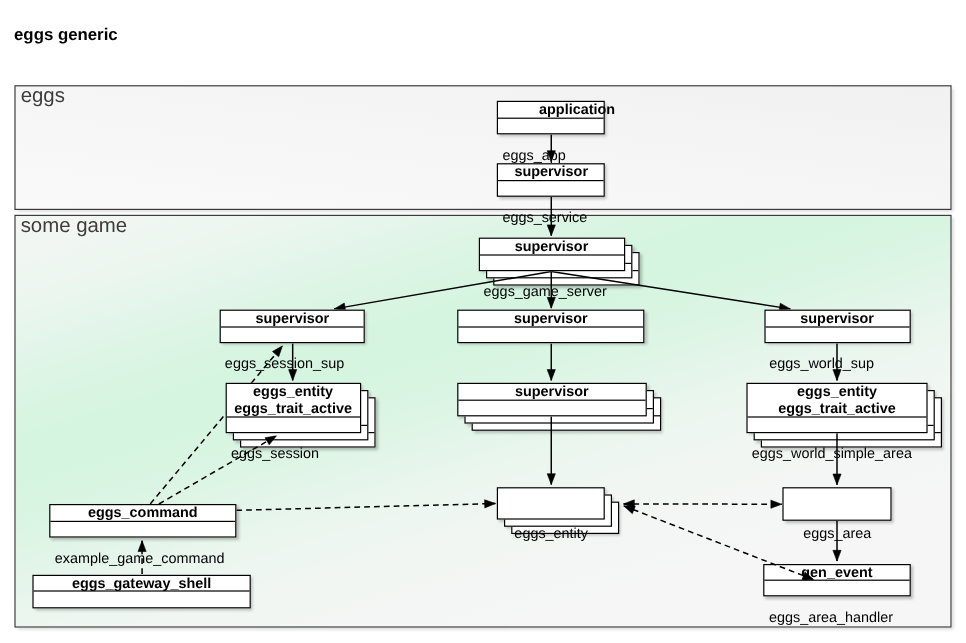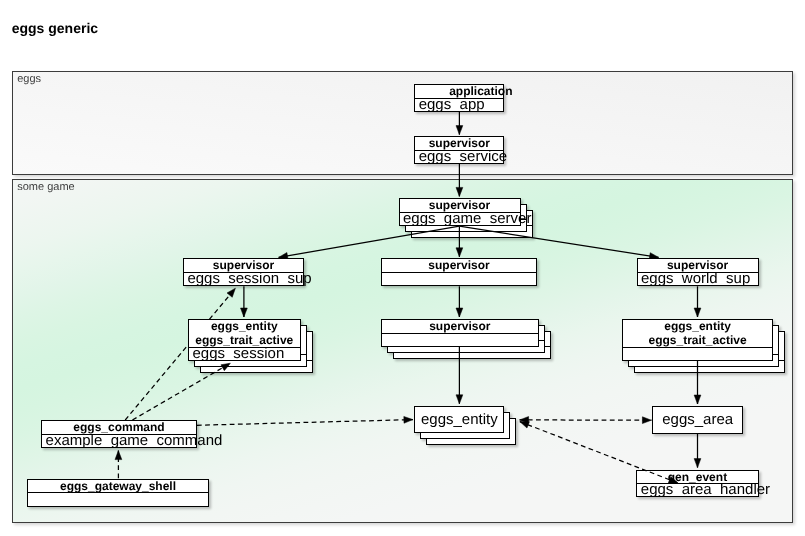--- a/index.html
+++ b/index.html
@@ -5,31 +5,31 @@
   html,body{margin:0;padding:0;background:#ffffff;
     -webkit-font-smoothing:antialiased;text-rendering:geometricPrecision;}
   body{width:805px;height:536px;font-family:"Liberation Sans",sans-serif;position:relative;overflow:hidden;}
   #stage{position:absolute;left:0;top:0;width:805px;height:536px;}
   #title{position:absolute;left:11.7px;top:21.1px;font-size:14px;font-weight:bold;color:#000;
          white-space:nowrap;line-height:14px;}
   .cluster{position:absolute;box-sizing:border-box;border:1.3px solid #3c3c3c;
            box-shadow:2px 2px 3px rgba(0,0,0,0.16);}
   .cluster-0{background:linear-gradient(187.1deg,#f1f1f1 0%,#fafafa 100%);}
   .cluster-1{background:linear-gradient(162.73deg,#f3f6f4 0%,#f2f6f3 4%,#eff6f1 8%,#ecf6ef 12%,#e7f6ec 16%,#e2f5e9 20%,#ddf5e5 24%,#d9f5e2 28%,#d6f5e1 32%,#d5f5e0 36%,#d7f5e1 40%,#daf5e3 44%,#dff5e6 48%,#e4f5ea 52%,#e9f6ed 56%,#edf6f0 60%,#f0f6f2 64%,#f2f6f3 68%,#f3f6f4 72%,#f4f6f5 76%,#f5f6f5 80%,#f5f6f5 100%);}
-  .cluster-label{position:absolute;font-size:11px;color:#3d3d3d;white-space:nowrap;line-height:17px;}
+  .cluster-label{position:absolute;font-size:17px;color:#3d3d3d;white-space:nowrap;line-height:17px;}
   .node{position:absolute;box-sizing:border-box;}
   .nbox{position:absolute;left:0;top:0;box-sizing:border-box;background:#fff;border:1.2px solid #000;}
   .boxshadow{position:absolute;box-sizing:border-box;background:transparent;
         box-shadow:1.8px 1.8px 2.4px rgba(0,0,0,0.24);}
   .stackbox{position:absolute;box-sizing:border-box;background:#fff;border:1.2px solid #000;}
   .stackdiv{position:absolute;left:0;right:0;height:0;border-top:1.2px solid #000;}
   .head{position:absolute;left:0;right:0;font-weight:bold;font-size:12px;text-align:center;color:#000;
         height:14px;line-height:10.4px;padding-top:2.1px;box-sizing:border-box;}
-  .bodyrow{position:absolute;left:0;right:0;font-size:15px;text-align:left;color:#000;
-           height:14px;line-height:10.4px;padding-top:2.1px;padding-left:4.5px;box-sizing:border-box;}
+  .bodyrow{position:absolute;left:0;right:0;font-size:12px;text-align:left;color:#000;
+           height:14px;line-height:10.4px;padding-top:2.1px;padding-left:4.5px;box-sizing:border-box;margin-top:24px;}
   .bodyrow.solo{text-align:center;padding-left:0;}
   #edges,#edges-top{position:absolute;left:0;top:0;width:805px;height:536px;pointer-events:none;overflow:visible;}
   #shadows{position:absolute;left:0;top:0;z-index:1;}
   #stacks{position:absolute;left:0;top:0;z-index:2;}
   #edges{z-index:3;}
   #nodes{position:absolute;left:0;top:0;z-index:4;}
   #edges-top{z-index:5;}
   #labels{position:absolute;left:0;top:0;z-index:6;}
   #title{z-index:7;}
 </style>
@@ -267,20 +267,21 @@
         <div class="head" style="top: 0px;">eggs_entity</div>
         <div class="head" style="top: 14px;">eggs_trait_active</div>
         <div class="bodyrow" style="top: 28px;">eggs_session</div>
       </div>
       <div class="node" style="left: 381px; top: 319px; width: 157.7px; height: 28px;">
         <div class="head" style="top: 0px;">supervisor</div>
       </div>
       <div class="node" style="left: 622px; top: 319px; width: 151.1px; height: 42px;">
         <div class="head" style="top: 0px;">eggs_entity</div>
         <div class="head" style="top: 14px;">eggs_trait_active</div>
+        <div class="bodyrow" style="top: 28px;">eggs_world_simple_area</div>
       </div>
       <div class="node" style="left: 41.1px; top: 420.3px; width: 155.8px; height: 28px;">
         <div class="head" style="top: 0px;">eggs_command</div>
         <div class="bodyrow" style="top: 14px;">example_game_command</div>
       </div>
       <div class="node" style="left: 414.2px; top: 406px; width: 90.3px; height: 27px;">
         <div class="bodyrow solo" style="top: 6.5px;">eggs_entity</div>
       </div>
       <div class="node" style="left: 652.3px; top: 406.3px; width: 90.8px; height: 28px;">
         <div class="bodyrow solo" style="top: 7px;">eggs_area</div>

